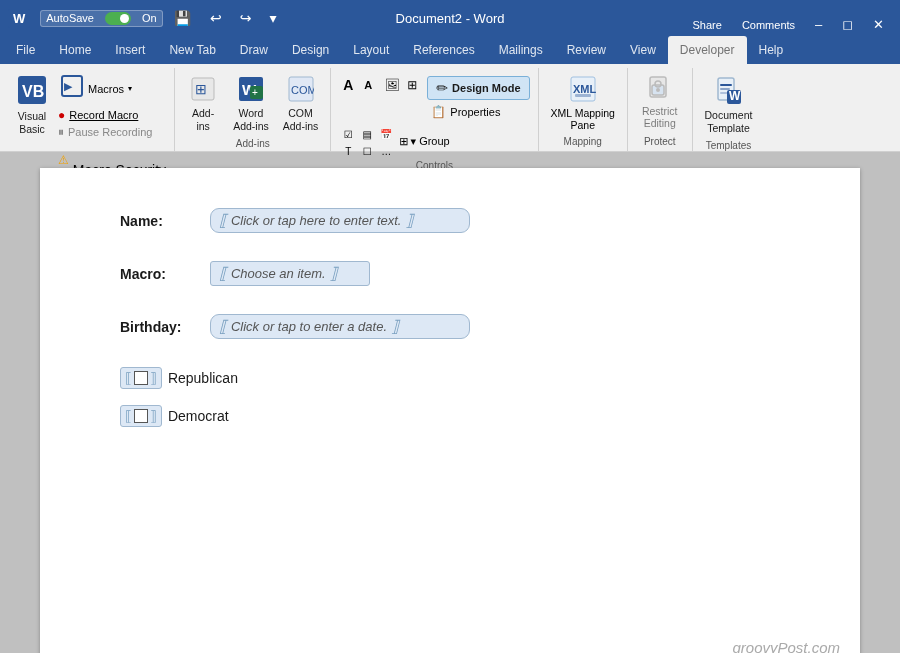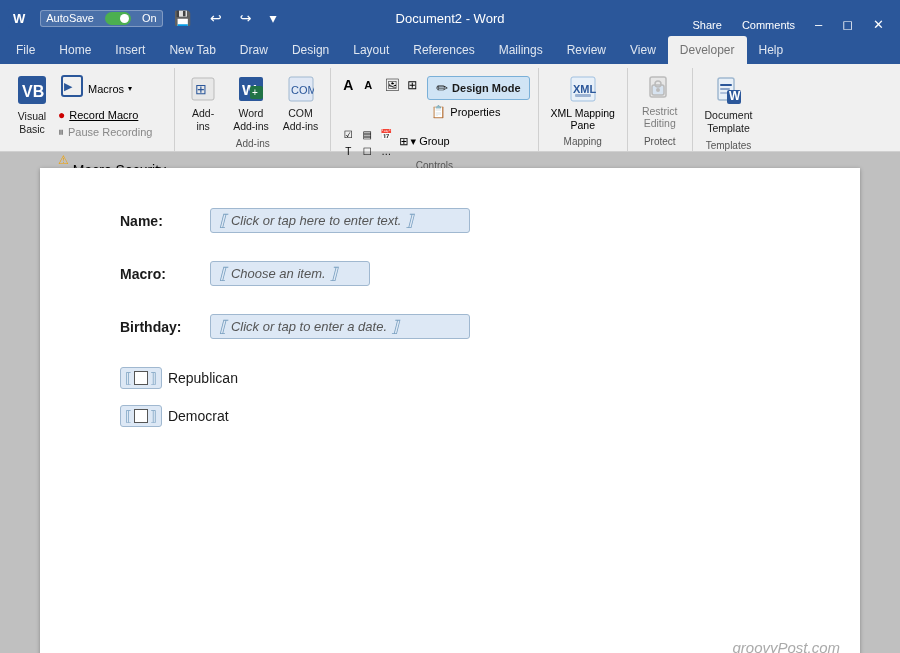--- a/index.html
+++ b/index.html
@@ -251,21 +251,21 @@
     }
     .form-label {
       font-size: 14px;
       font-weight: bold;
       min-width: 90px;
       color: #1a1a1a;
     }
     .form-control-text {
       background: #dde8f5;
       border: 1px solid #a0b8d0;
-      border-radius: 3px;
+      border-radius: 9px;
       padding: 2px 8px;
       font-size: 13px;
       color: #555;
       min-width: 260px;
       font-style: italic;
       display: flex;
       align-items: center;
       
       position: relative;
     }

